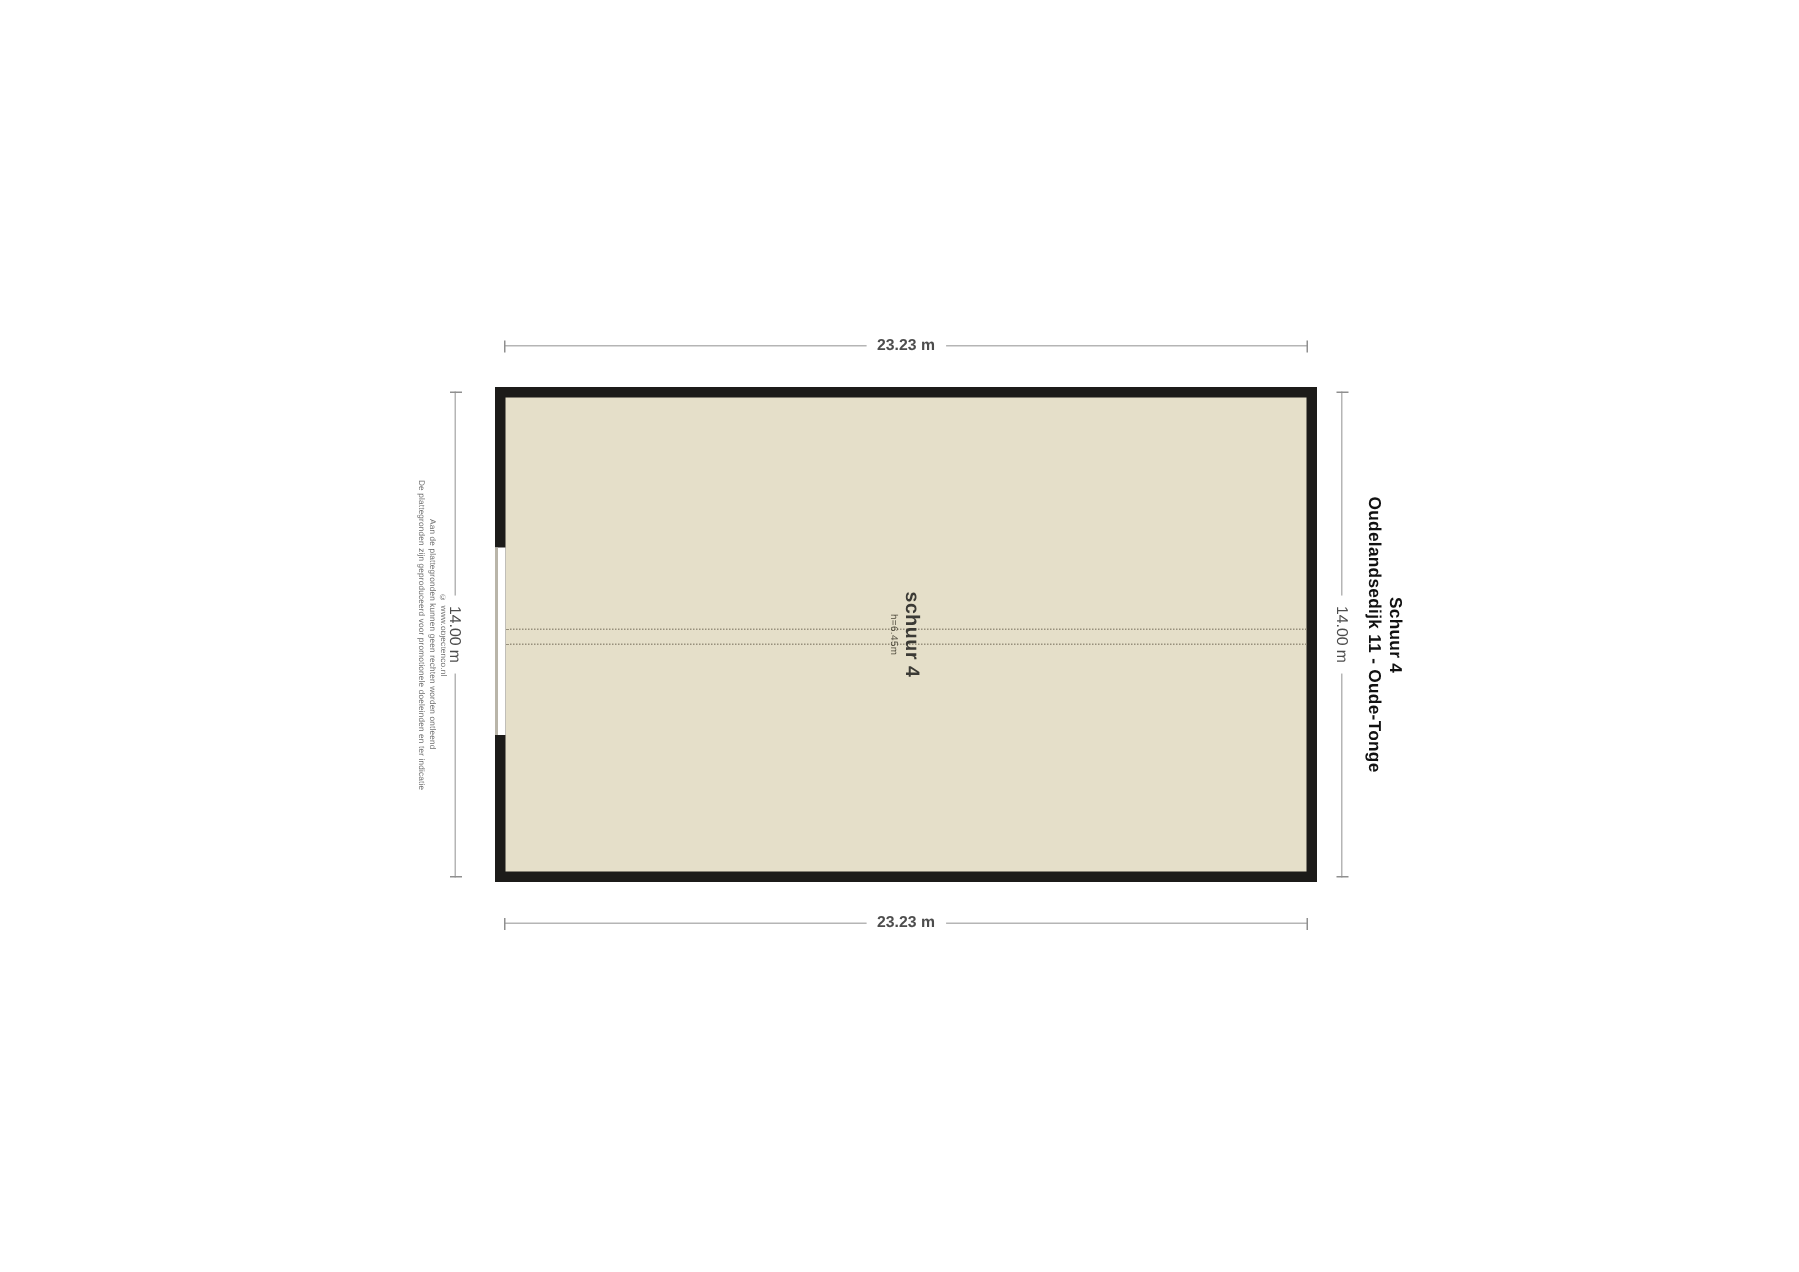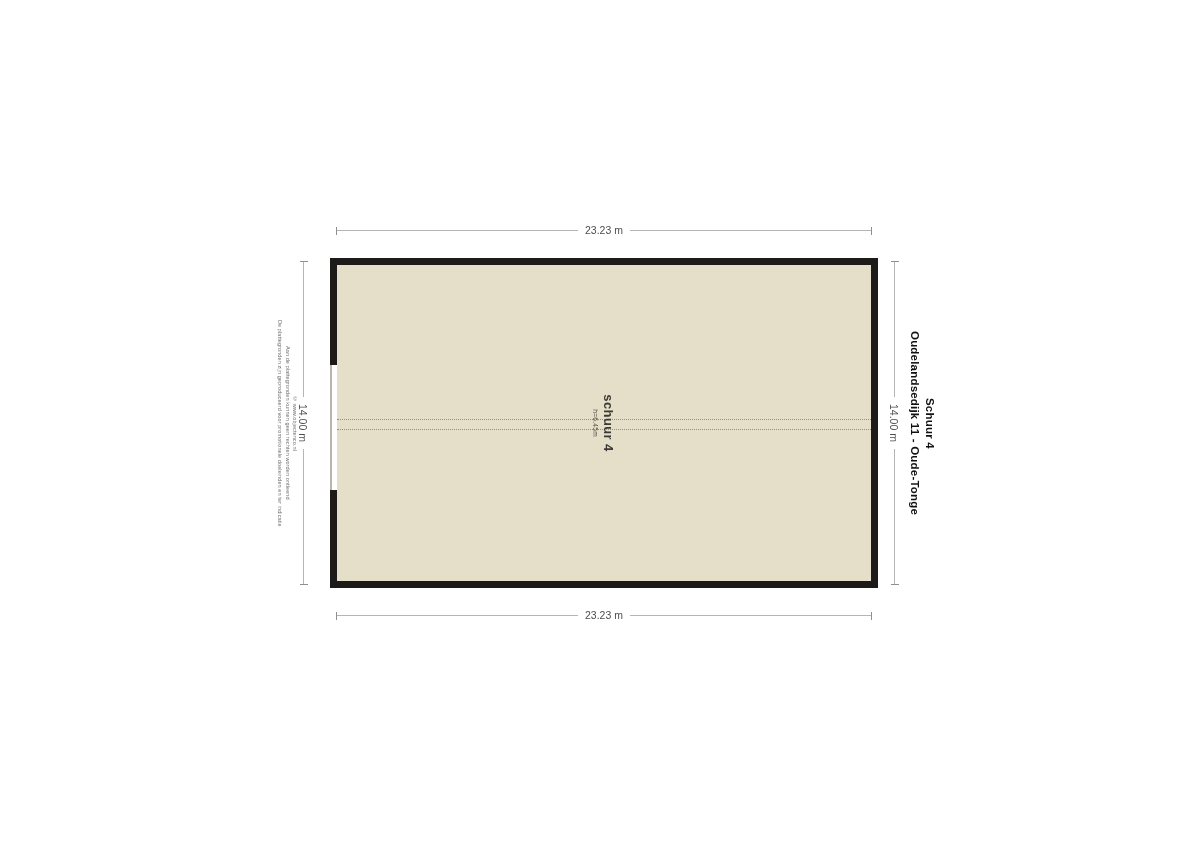--- a/index.html
+++ b/index.html
@@ -90,20 +90,21 @@
     top: -4px;
     width: 1px; height: 8px;
     background: #8f8f8f;
   }
   .dim-h::before { left: 0; }
   .dim-h::after { right: 0; }
   .dim-h .dim-label {
     left: 50%; top: -1px;
     transform: translate(-50%, -50%);
     padding: 0 7px;
+    font-weight: bold;
   }
   .dim-v {
     width: 0;
     border-left: 1px solid #b5b5b5;
   }
   .dim-v::before, .dim-v::after {
     content: "";
     position: absolute;
     left: -4px;
     height: 1px; width: 8px;

